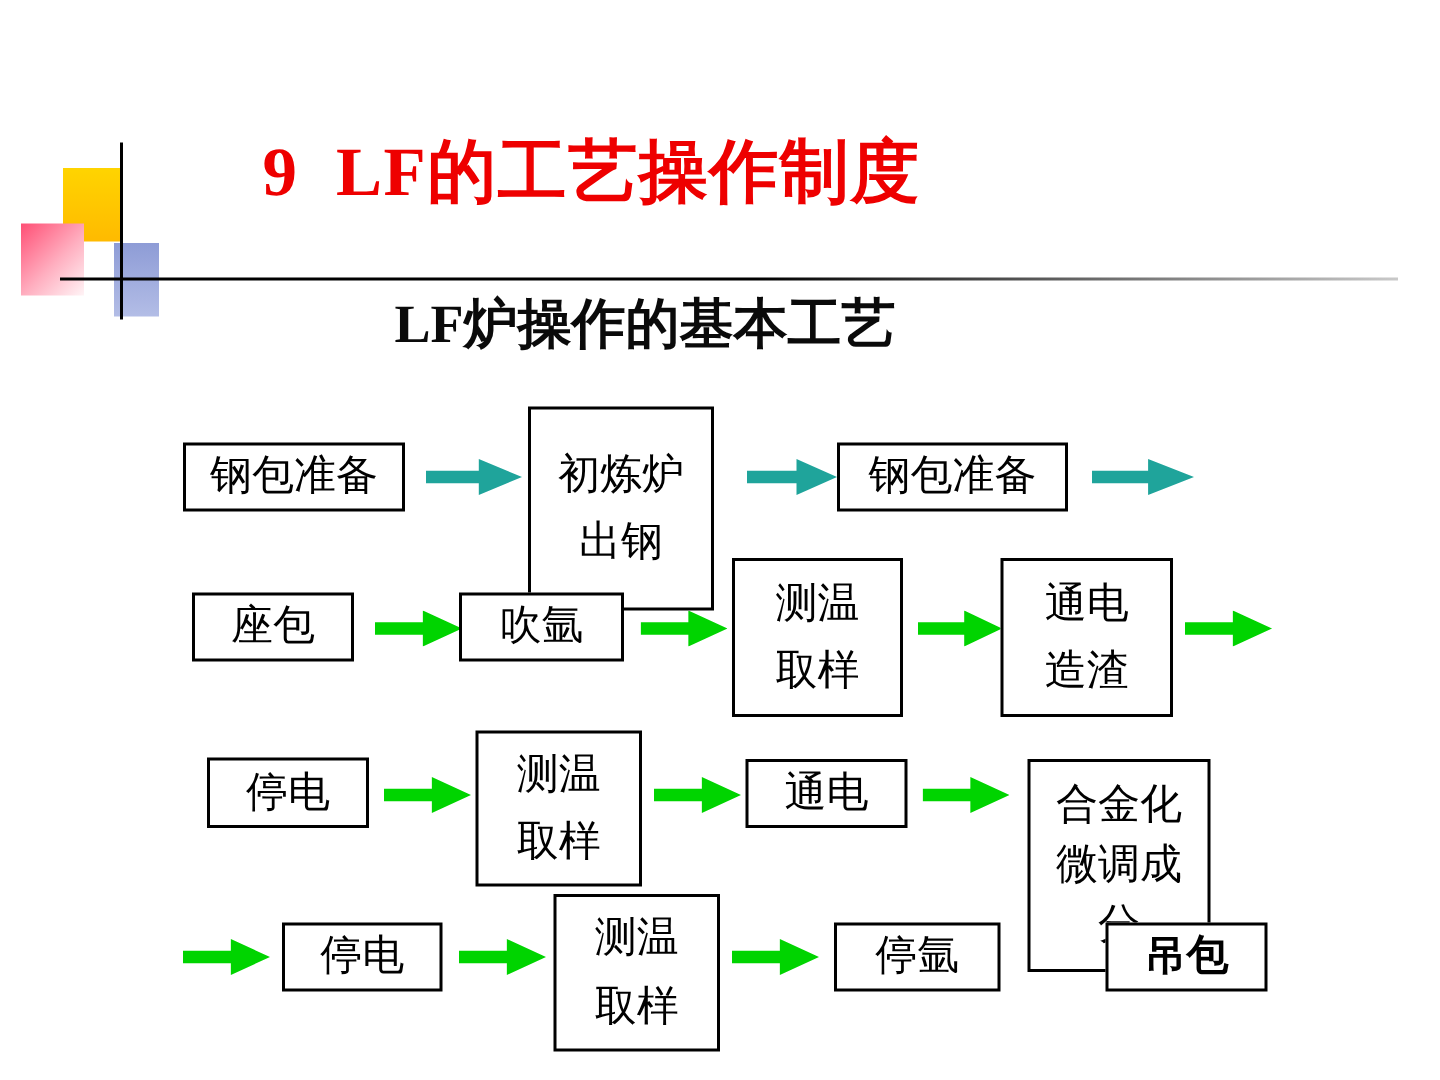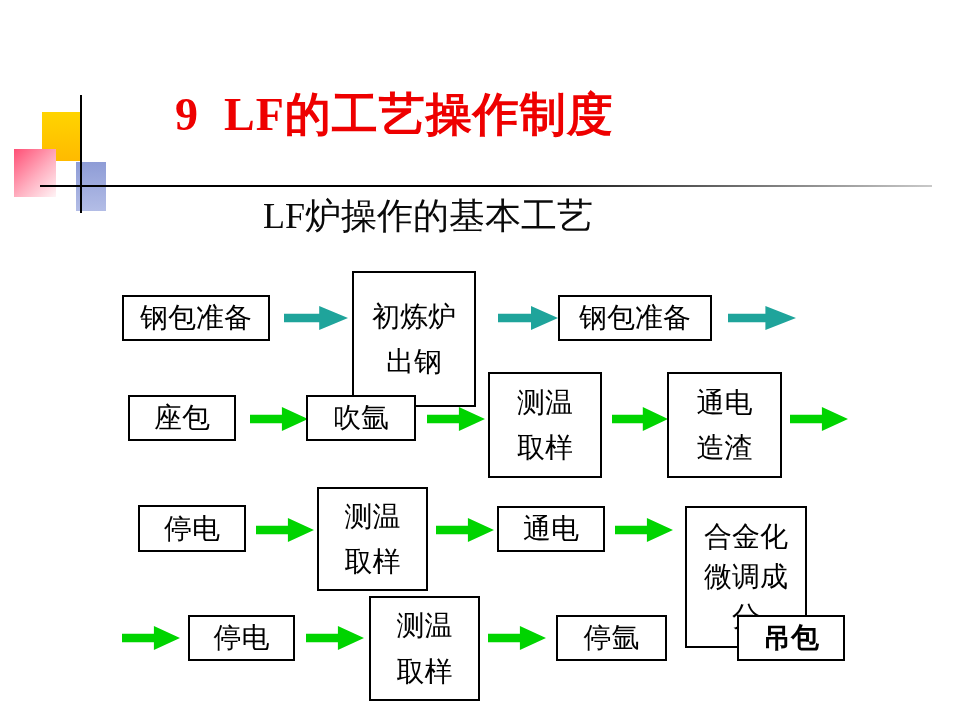--- a/index.html
+++ b/index.html
@@ -14,21 +14,21 @@
   .sq-blue{left:76px;top:162px;width:30px;height:49px;background:linear-gradient(180deg,#8E9CD6,#B3BDE6);}
   .hline{position:absolute;left:40px;top:185px;width:892px;height:2px;background:linear-gradient(to right,#000 52%,#c9c9c9 100%);}
   .vline{position:absolute;left:80px;top:95px;width:2px;height:118px;background:#000;}
 
   .title{
     position:absolute;left:175px;top:84px;margin:0;
     font-size:46px;font-weight:bold;letter-spacing:1px;white-space:pre;
   }
   .subtitle{
     position:absolute;left:263px;top:192px;margin:0;
-    font-size:36px;font-weight:normal;color:#0a0a0a;white-space:pre;
+    font-size:36px;font-weight:bold;color:#0a0a0a;white-space:pre;
   }
 
   .flowchart{position:absolute;inset:0;}
   .node{
     position:absolute;box-sizing:border-box;border:2px solid #000;background:#fff;
     display:flex;align-items:center;justify-content:center;text-align:center;
     font-size:28px;line-height:1.62;white-space:pre-line;padding:0 6px;color:#000;
   }
   .node.alloy{line-height:1.42;padding:0 8px;}
   .arrow{

